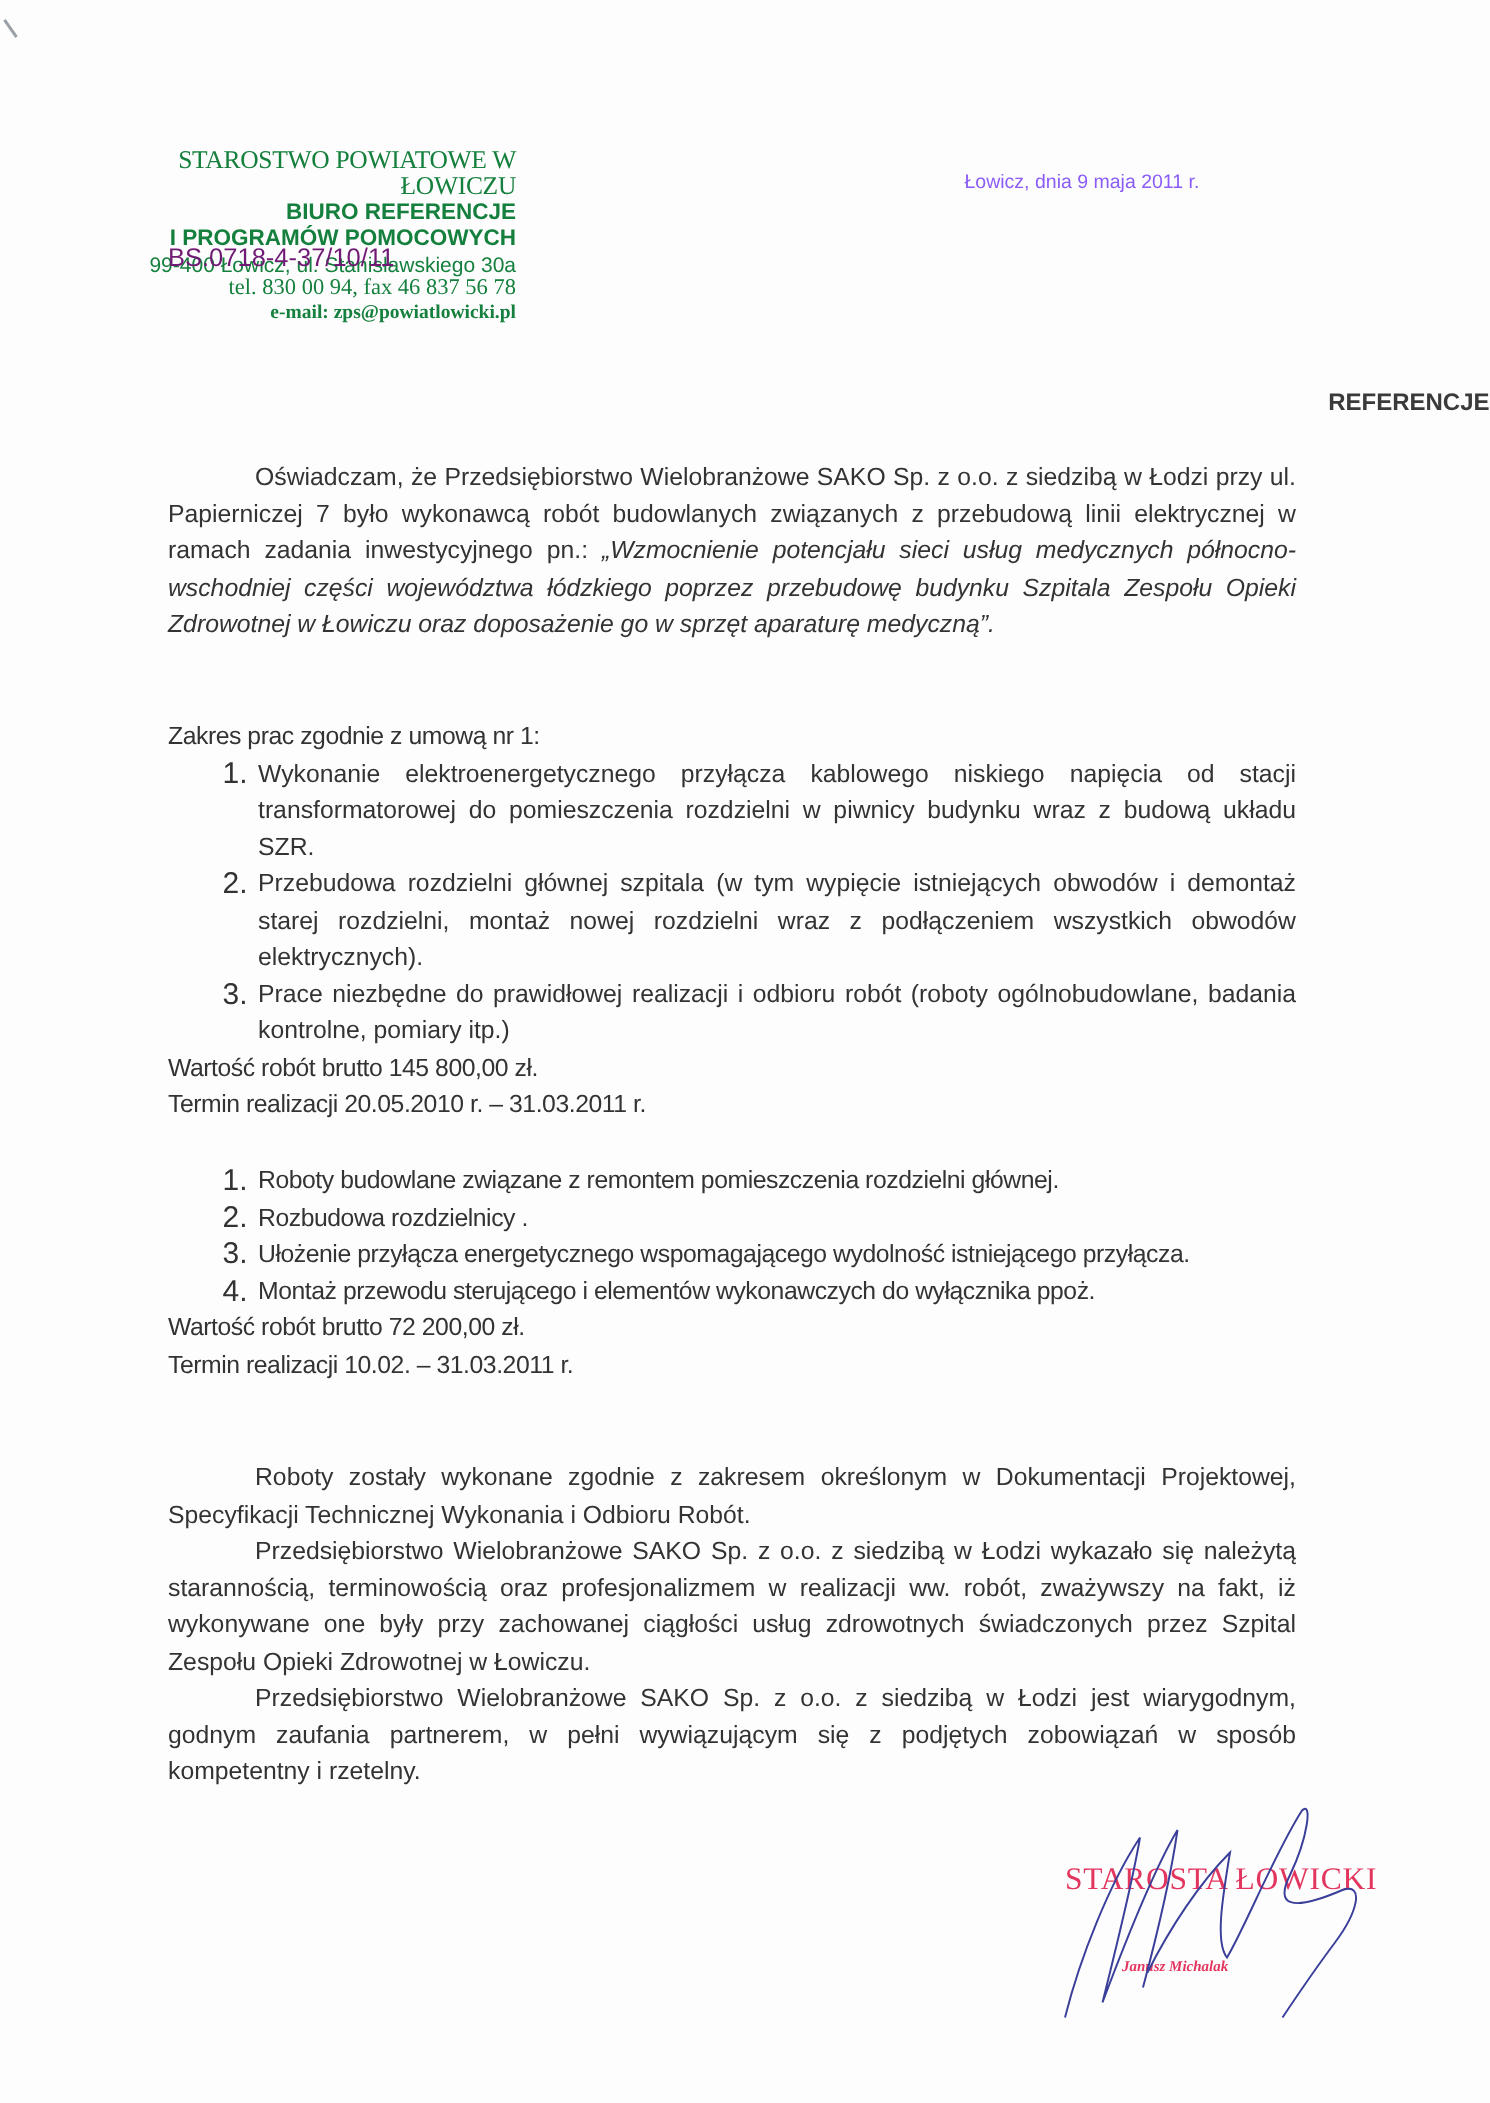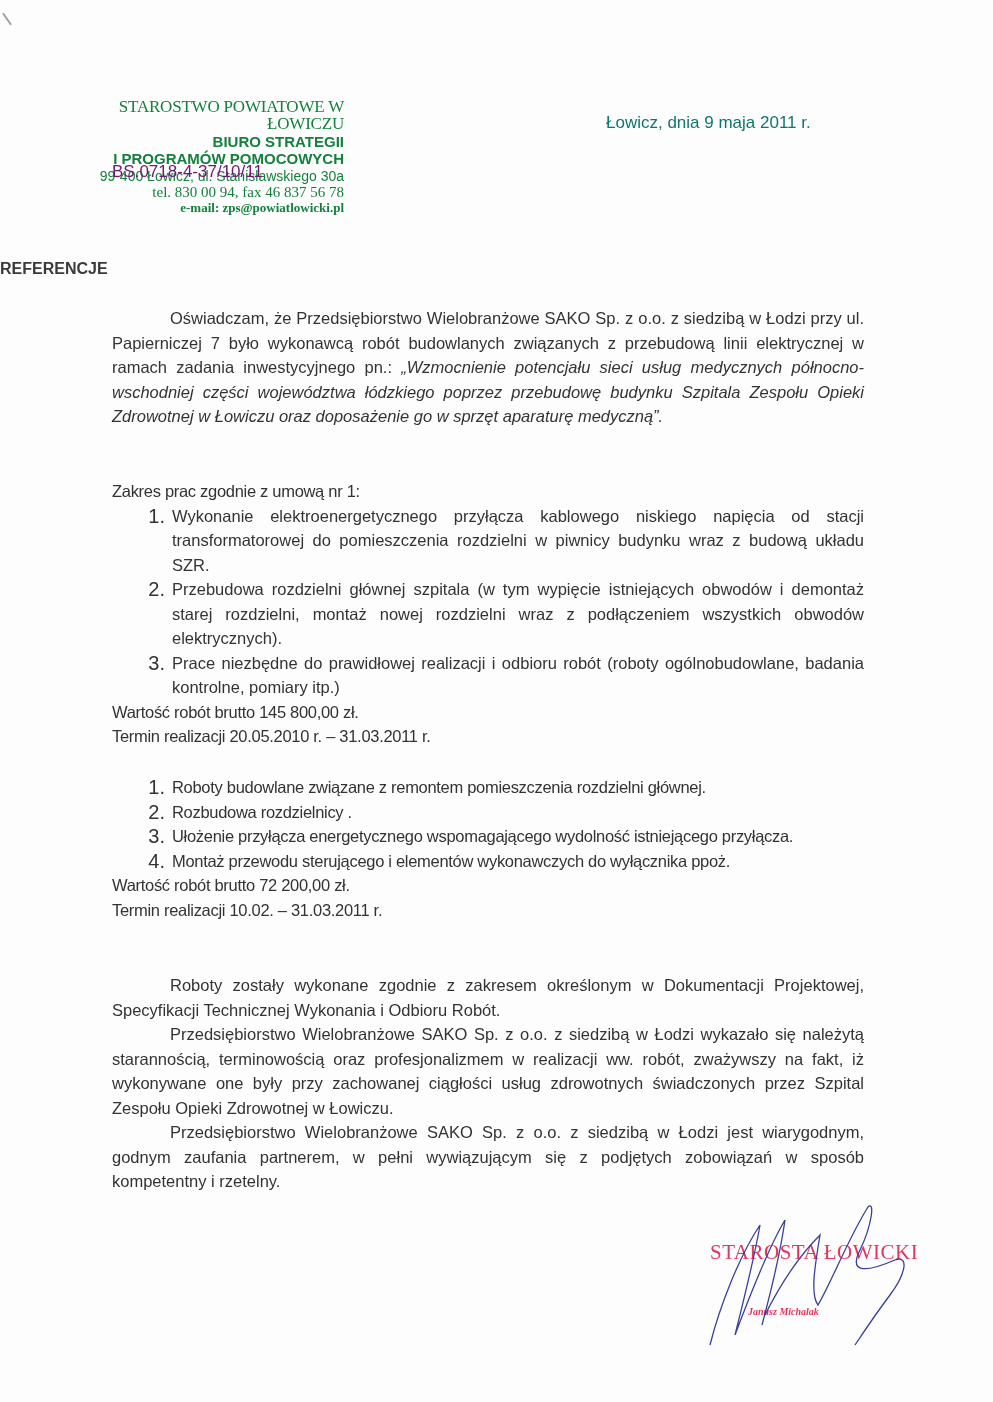--- a/index.html
+++ b/index.html
@@ -11,23 +11,23 @@
 
   .stamp { position: absolute; left: 62px; top: 54px; width: 282px; text-align: right; color: #15803d; line-height: 1; margin-top: 44px; }
   .stamp .s1 { font-family: "Liberation Serif", serif; font-size: 17px; letter-spacing: -0.2px; display:block; margin-bottom: 2px; }
   .stamp .s2 { font-family: "Liberation Sans", sans-serif; font-weight: bold; font-size: 15px; display:block; margin-bottom: 2px; }
   .stamp .s3 { font-family: "Liberation Sans", sans-serif; font-weight: bold; font-size: 15px; display:block; margin-bottom: 3px; }
   .stamp .s4 { font-family: "Liberation Sans", sans-serif; font-size: 14px; display:block; margin-bottom: 2px; }
   .stamp .s5 { font-family: "Liberation Serif", serif; font-size: 15px; display:block; margin-bottom: 1px; }
   .stamp .s6 { font-family: "Liberation Serif", serif; font-weight: bold; font-size: 13px; display:block; }
 
   .ref-number { position: absolute; left: 112px; top: 162px; font-size: 17px; color: #701a75; }
-  .date-line { position: absolute; left: 606px; top: 113px; font-size: 17px; color: #0f766e; }
+  .date-line { position: absolute; left: 643px; top: 113px; font-size: 13px; color: #8b5cf6; }
 
-  .title { position: absolute; left: 0; width: 993px; top: 260px; text-align: left; font-weight: bold; font-size: 16px; color: #3a3a3a; }
+  .title { position: absolute; left: 0; width: 993px; top: 260px; text-align: right; font-weight: bold; font-size: 16px; color: #3a3a3a; }
 
   .body { position: absolute; left: 112px; width: 752px; font-size: 16.5px; line-height: 24.5px; color: #333; }
   .just { text-align: justify; }
   .indent { text-indent: 58px; }
   .para1 { top: 306px; }
   .para1 em { font-style: italic; }
 
   .scope1 { top: 479px; }
   .scope2 { top: 775px; }
   .scope-head, .value-line, .term-line { font-family: "Liberation Sans Narrow", "Liberation Sans", sans-serif; letter-spacing: -0.3px; }
@@ -45,21 +45,21 @@
   .sig-name { position: absolute; left: 48px; top: 111px; font-family: "Liberation Serif", serif; font-style: italic; font-weight: bold; font-size: 10px; color: #e2365f; white-space: nowrap; }
   .sig-svg { position: absolute; left: 0; top: 0; }
 </style>
 </head>
 <body>
 
 <div class="corner-mark"></div>
 
 <div class="stamp">
   <span class="s1">STAROSTWO POWIATOWE W ŁOWICZU</span>
-  <span class="s2">BIURO STRATEGII</span>
+  <span class="s2">BIURO REFERENCJE</span>
   <span class="s3">I PROGRAMÓW POMOCOWYCH</span>
   <span class="s4">99-400 Łowicz, ul. Stanisławskiego 30a</span>
   <span class="s5">tel. 830 00 94, fax 46 837 56 78</span>
   <span class="s6">e-mail: zps@powiatlowicki.pl</span>
 </div>
 
 <div class="ref-number">BS.0718-4-37/10/11</div>
 <div class="date-line">Łowicz, dnia 9 maja 2011 r.</div>
 
 <div class="title">REFERENCJE</div>

